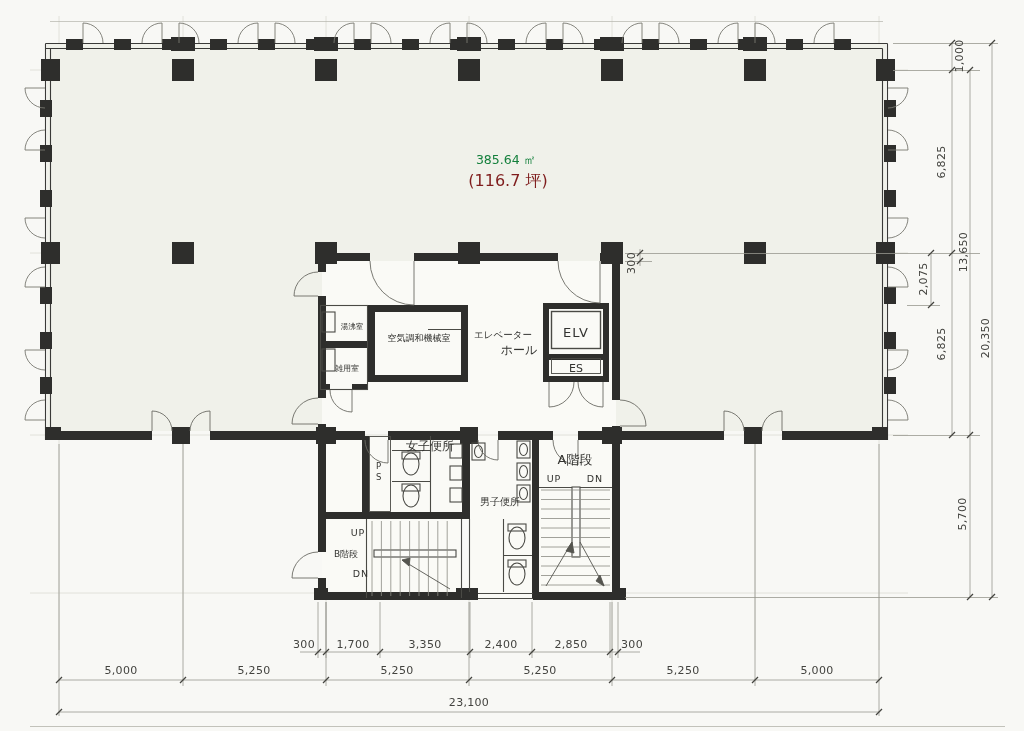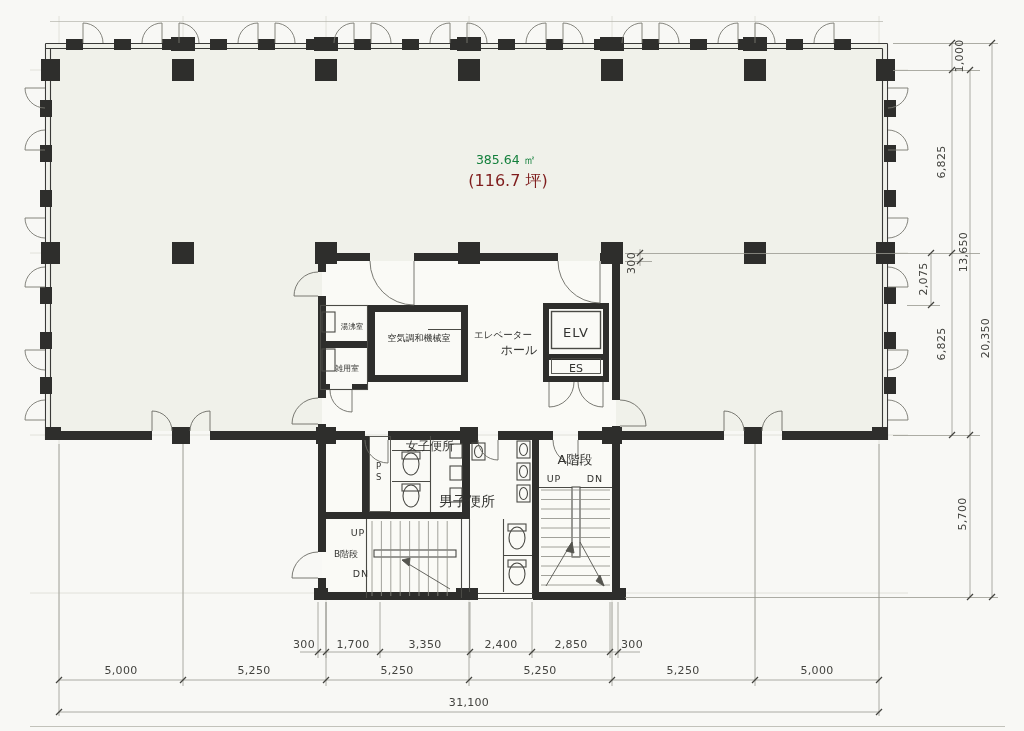--- a/index.html
+++ b/index.html
@@ -322,21 +322,21 @@
 
 <div class="lbl room" style="left:419px;top:338px;font-size:9px">空気調和機械室</div>
 <div class="lbl room" style="left:352px;top:327px;font-size:7.5px">湯沸室</div>
 <div class="lbl room" style="left:347px;top:368px;font-size:8px">雑用室</div>
 <div class="lbl room" style="left:503px;top:335px;font-size:9.5px">エレベーター</div>
 <div class="lbl room" style="left:519px;top:350px;font-size:12px">ホール</div>
 <div class="lbl room" style="left:576px;top:332px;font-size:13px;letter-spacing:1px">ELV</div>
 <div class="lbl room" style="left:576px;top:368px;font-size:11px">ES</div>
 <div class="lbl room vert" style="left:381px;top:472px;font-size:8.5px">PS</div>
 <div class="lbl room" style="left:430px;top:446px;font-size:12px">女子便所</div>
-<div class="lbl room" style="left:467px;top:502px;font-size:14px">男子便所</div>
+<div class="lbl room" style="left:500px;top:502px;font-size:10px">男子便所</div>
 <div class="lbl room" style="left:575px;top:460px;font-size:13px">A階段</div>
 <div class="lbl room" style="left:554px;top:478px;font-size:9.5px;letter-spacing:1px">UP</div>
 <div class="lbl room" style="left:595px;top:478px;font-size:9.5px;letter-spacing:1px">DN</div>
 <div class="lbl room" style="left:346px;top:554px;font-size:9px">B階段</div>
 <div class="lbl room" style="left:358px;top:532px;font-size:9.5px;letter-spacing:1px">UP</div>
 <div class="lbl room" style="left:361px;top:573px;font-size:9.5px;letter-spacing:1px">DN</div>
 
 
 <div class="lbl dim rot" style="left:959px;top:56px">1,000</div>
 <div class="lbl dim rot" style="left:941px;top:162px">6,825</div>
@@ -354,15 +354,15 @@
 <div class="lbl dim" style="left:571px;top:644px">2,850</div>
 <div class="lbl dim" style="left:632px;top:644px">300</div>
 
 <div class="lbl dim" style="left:121px;top:670px">5,000</div>
 <div class="lbl dim" style="left:254px;top:670px">5,250</div>
 <div class="lbl dim" style="left:397px;top:670px">5,250</div>
 <div class="lbl dim" style="left:540px;top:670px">5,250</div>
 <div class="lbl dim" style="left:683px;top:670px">5,250</div>
 <div class="lbl dim" style="left:817px;top:670px">5,000</div>
 
-<div class="lbl dim" style="left:469px;top:702px">31,100</div>
+<div class="lbl dim" style="left:469px;top:702px">23,100</div>
 
 </div>
 
 </body></html>

